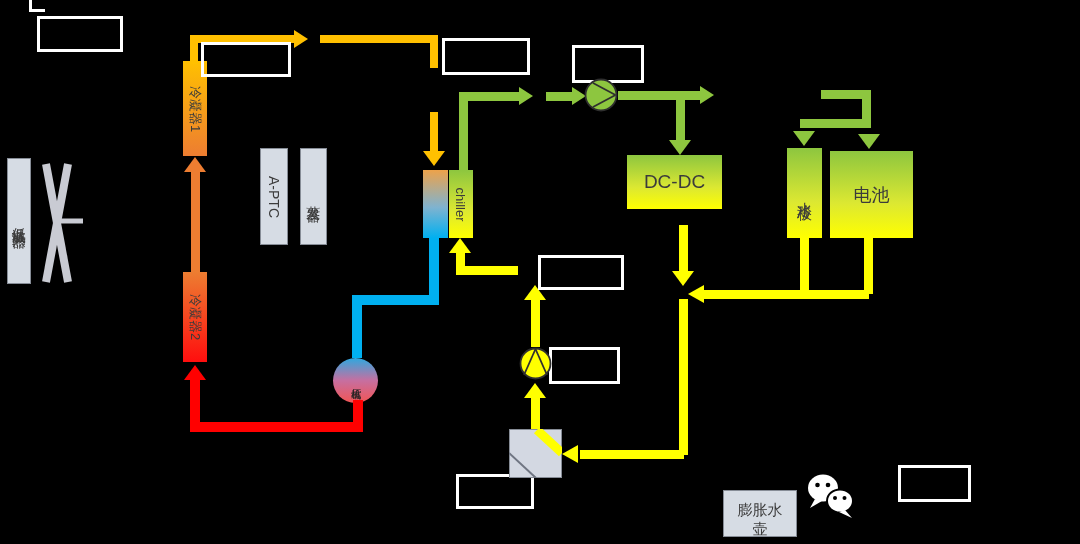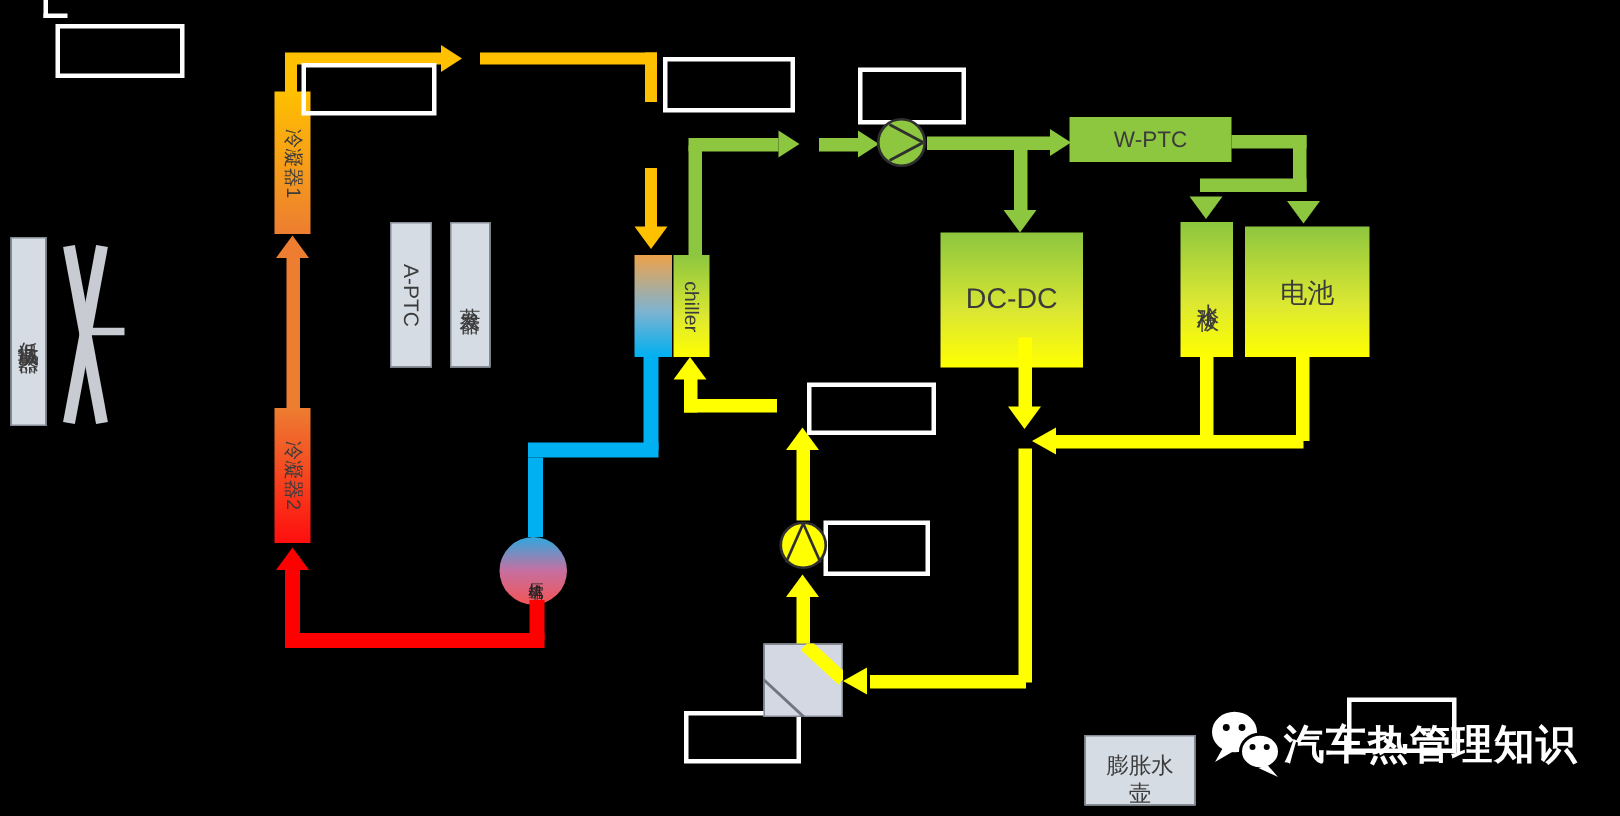--- a/index.html
+++ b/index.html
@@ -79,25 +79,22 @@
   <div class="node grad-ch" style="left:423px;top:170px;width:25px;height:68px;"></div>
   <div class="node grad-gy" style="left:449px;top:170px;width:24px;height:68px;font-size:13px;">
     <span class="rot">chiller</span>
   </div>
 
   <div class="node" style="left:333px;top:358px;width:45px;height:45px;border-radius:50%;
               background:linear-gradient(180deg,#2FA8DF 0%,#C66FA0 50%,#F25555 100%);font-size:10px;color:#222;">
     <span class="vtx" style="letter-spacing:0;">压缩机</span>
   </div>
 
-  <div class="node solid-gr" style="left:713px;top:78px;width:108px;height:30px;font-size:15px;">
-    <span>W-PTC</span>
-  </div>
 
-  <div class="node grad-gy" style="left:627px;top:155px;width:95px;height:90px;font-size:19px;">
+  <div class="node grad-gy" style="left:627px;top:155px;width:95px;height:54px;font-size:19px;">
     <span>DC-DC</span>
   </div>
 
   <div class="node grad-gy" style="left:787px;top:148px;width:35px;height:90px;font-size:15px;">
     <span class="vtx">水冷板</span>
   </div>
 
   <div class="node grad-gy" style="left:830px;top:151px;width:83px;height:87px;font-size:18px;">
     <span>电池</span>
   </div>
@@ -179,15 +176,14 @@
   <svg class="svgabs" style="left:806px;top:473px;z-index:5;" width="52" height="46" viewBox="0 0 52 46">
     <ellipse cx="17" cy="15" rx="15" ry="13.5" fill="#fff"></ellipse>
     <polygon points="9,26 4,35 16,28" fill="#fff"></polygon>
     <ellipse cx="34" cy="28" rx="13" ry="11.5" fill="#fff" stroke="#000" stroke-width="2"></ellipse>
     <polygon points="39,37 46,45 33,39" fill="#fff"></polygon>
     <circle cx="11.5" cy="12" r="2.3" fill="#000"></circle>
     <circle cx="22" cy="12" r="2.3" fill="#000"></circle>
     <circle cx="29" cy="25" r="2" fill="#000"></circle>
     <circle cx="38.5" cy="25" r="2" fill="#000"></circle>
   </svg>
-  <div id="watermark">汽车热管理知识</div>
 
 </div>
 
 </body></html>

